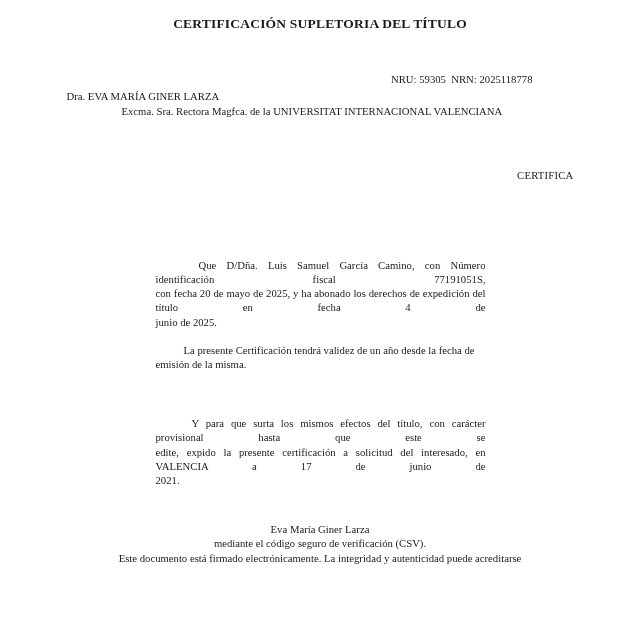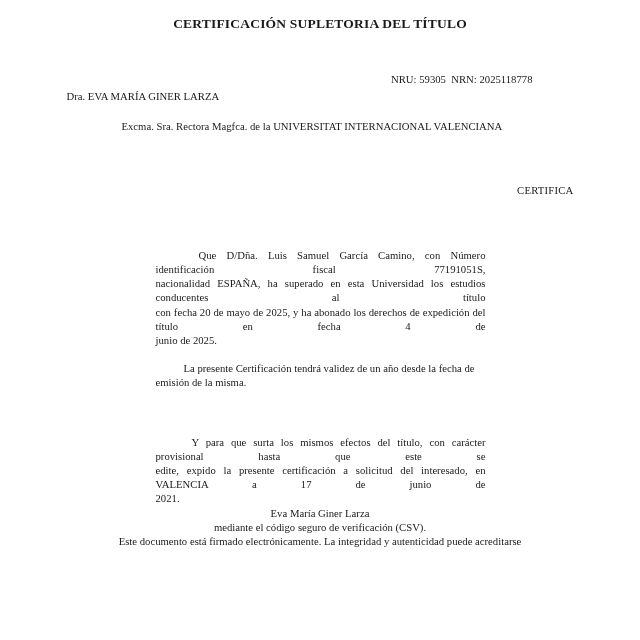--- a/index.html
+++ b/index.html
@@ -33,47 +33,48 @@
   .ref-line {
     margin-top: 40px;
     text-align: right;
     padding-right: 41px;
     white-space: pre;
   }
   .addressee-line {
     margin-top: 3px;
   }
   .rector-line {
-    margin-top: 16px;
+    margin-top: 1px;
     padding-left: 55px;
   }
   .certifica-heading {
     margin-top: 49px;
     text-align: right;
     letter-spacing: 0.2px;
   }
   .para {
     margin-left: 89px;
     margin-right: 88px;
   }
-  .p1 { margin-top: 51px; }
+  .p1 { margin-top: 76px; }
   .p2 { margin-top: 14px; text-indent: 28px; }
   .p3 { margin-top: 45px; }
   .jline {
     display: block;
     text-align: justify;
     text-align-last: justify;
   }
   .jline.first-p1 { text-indent: 43px; }
   .jline.first-p3 { text-indent: 36px; }
   .jline.last {
     text-align: left;
     text-align-last: left;
   }
   .signer-name {
+    margin-top: 35px;
     text-align: center;
   }
   .signer-role {
     margin-top: 13px;
     text-align: center;
   }
   .csv-note { text-align: center; }
   .cline { display: block; }
 </style>
 </head>
@@ -86,21 +87,20 @@
   <div class="ref-line">NRU: 59305  NRN: 2025118778</div>
 
   <div class="addressee-line">Dra. EVA MARÍA GINER LARZA</div>
 
   <div class="rector-line">Excma. Sra. Rectora Magfca. de la UNIVERSITAT INTERNACIONAL VALENCIANA</div>
 
   <div class="certifica-heading">CERTIFICA</div>
 
   <div class="para p1">
     <span class="jline first-p1">Que D/Dña. Luis Samuel García Camino, con Número identificación fiscal 77191051S,</span>
-    <span class="jline">nacionalidad ESPAÑA, ha superado en esta Universidad los estudios conducentes al título</span>
     <span class="jline">con fecha 20 de mayo de 2025, y ha abonado los derechos de expedición del título en fecha 4 de</span>
     <span class="jline last">junio de 2025.</span>
   </div>
 
   <div class="para p2">La presente Certificación tendrá validez de un año desde la fecha de emisión de la misma.</div>
 
   <div class="para p3">
     <span class="jline first-p3">Y para que surta los mismos efectos del título, con carácter provisional hasta que este se</span>
     <span class="jline">edite, expido la presente certificación a solicitud del interesado, en VALENCIA a 17 de junio de</span>
     <span class="jline last">2021.</span>

